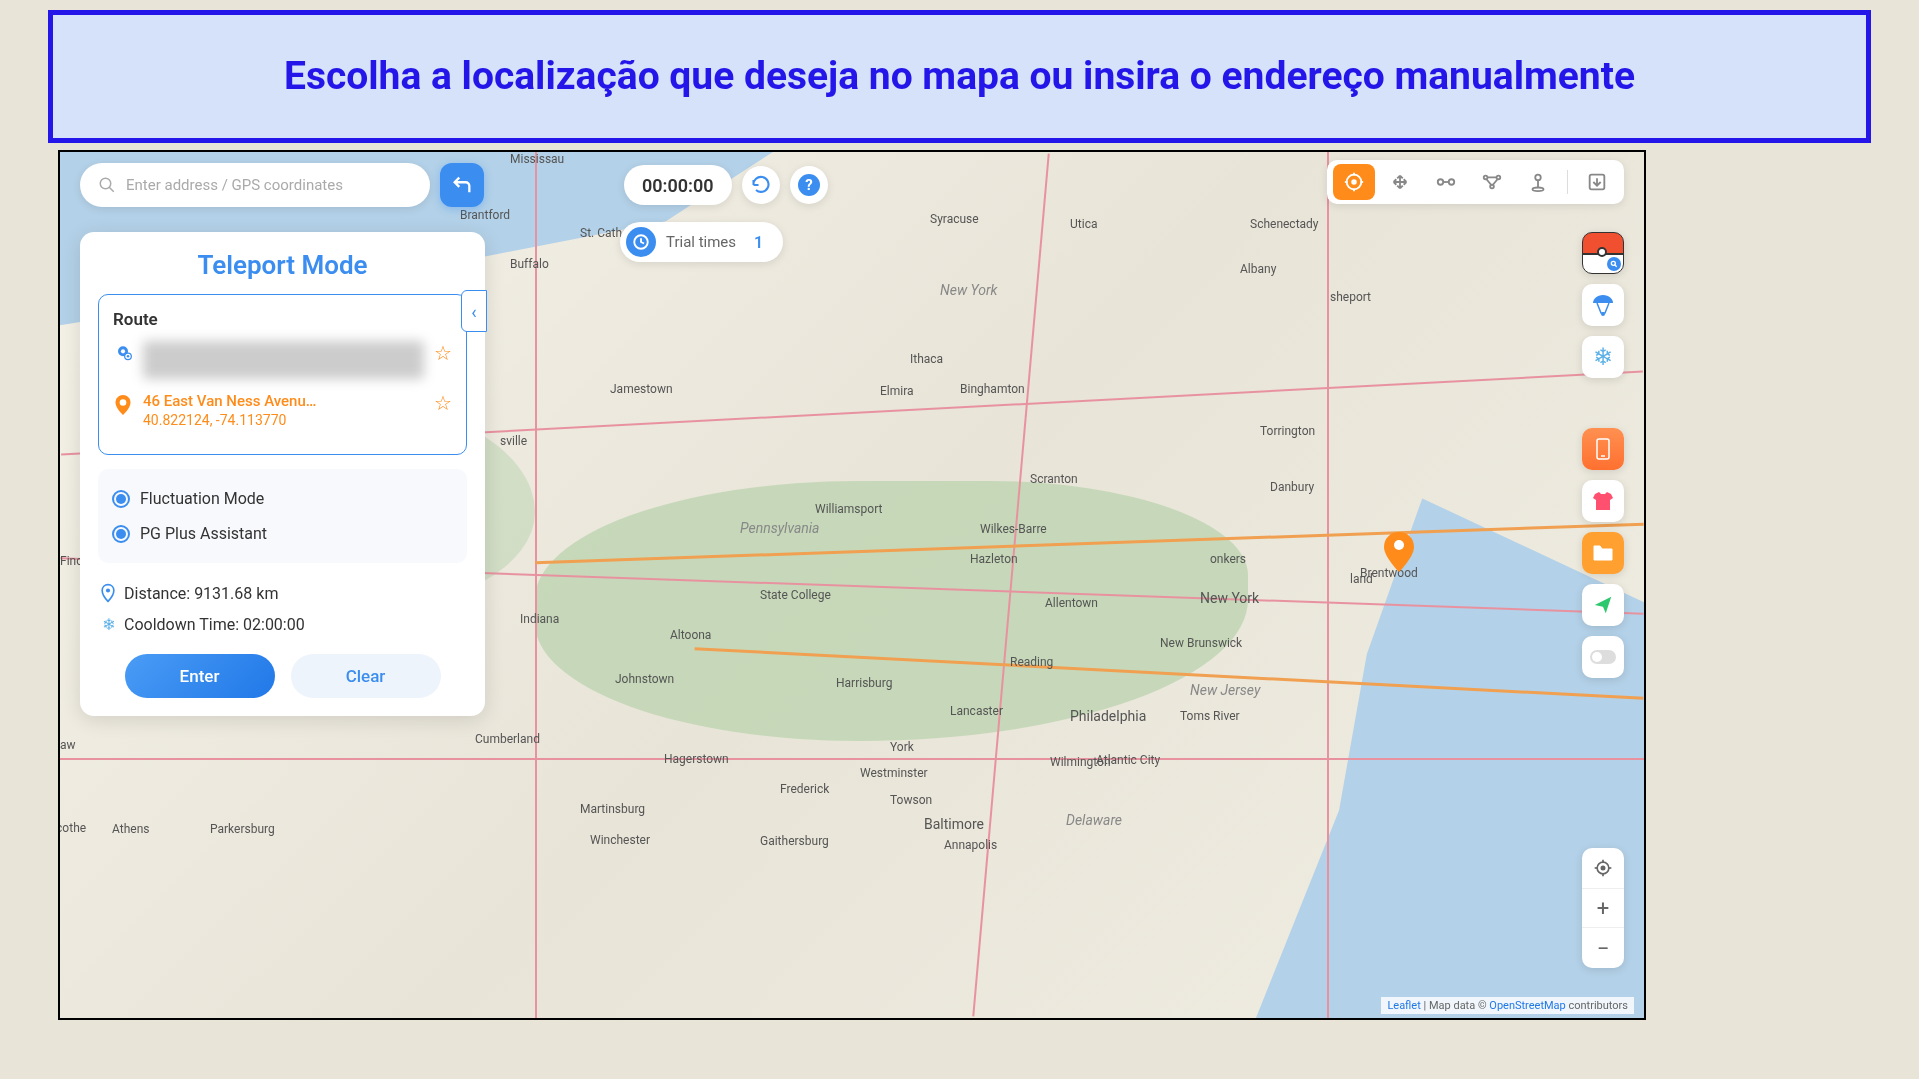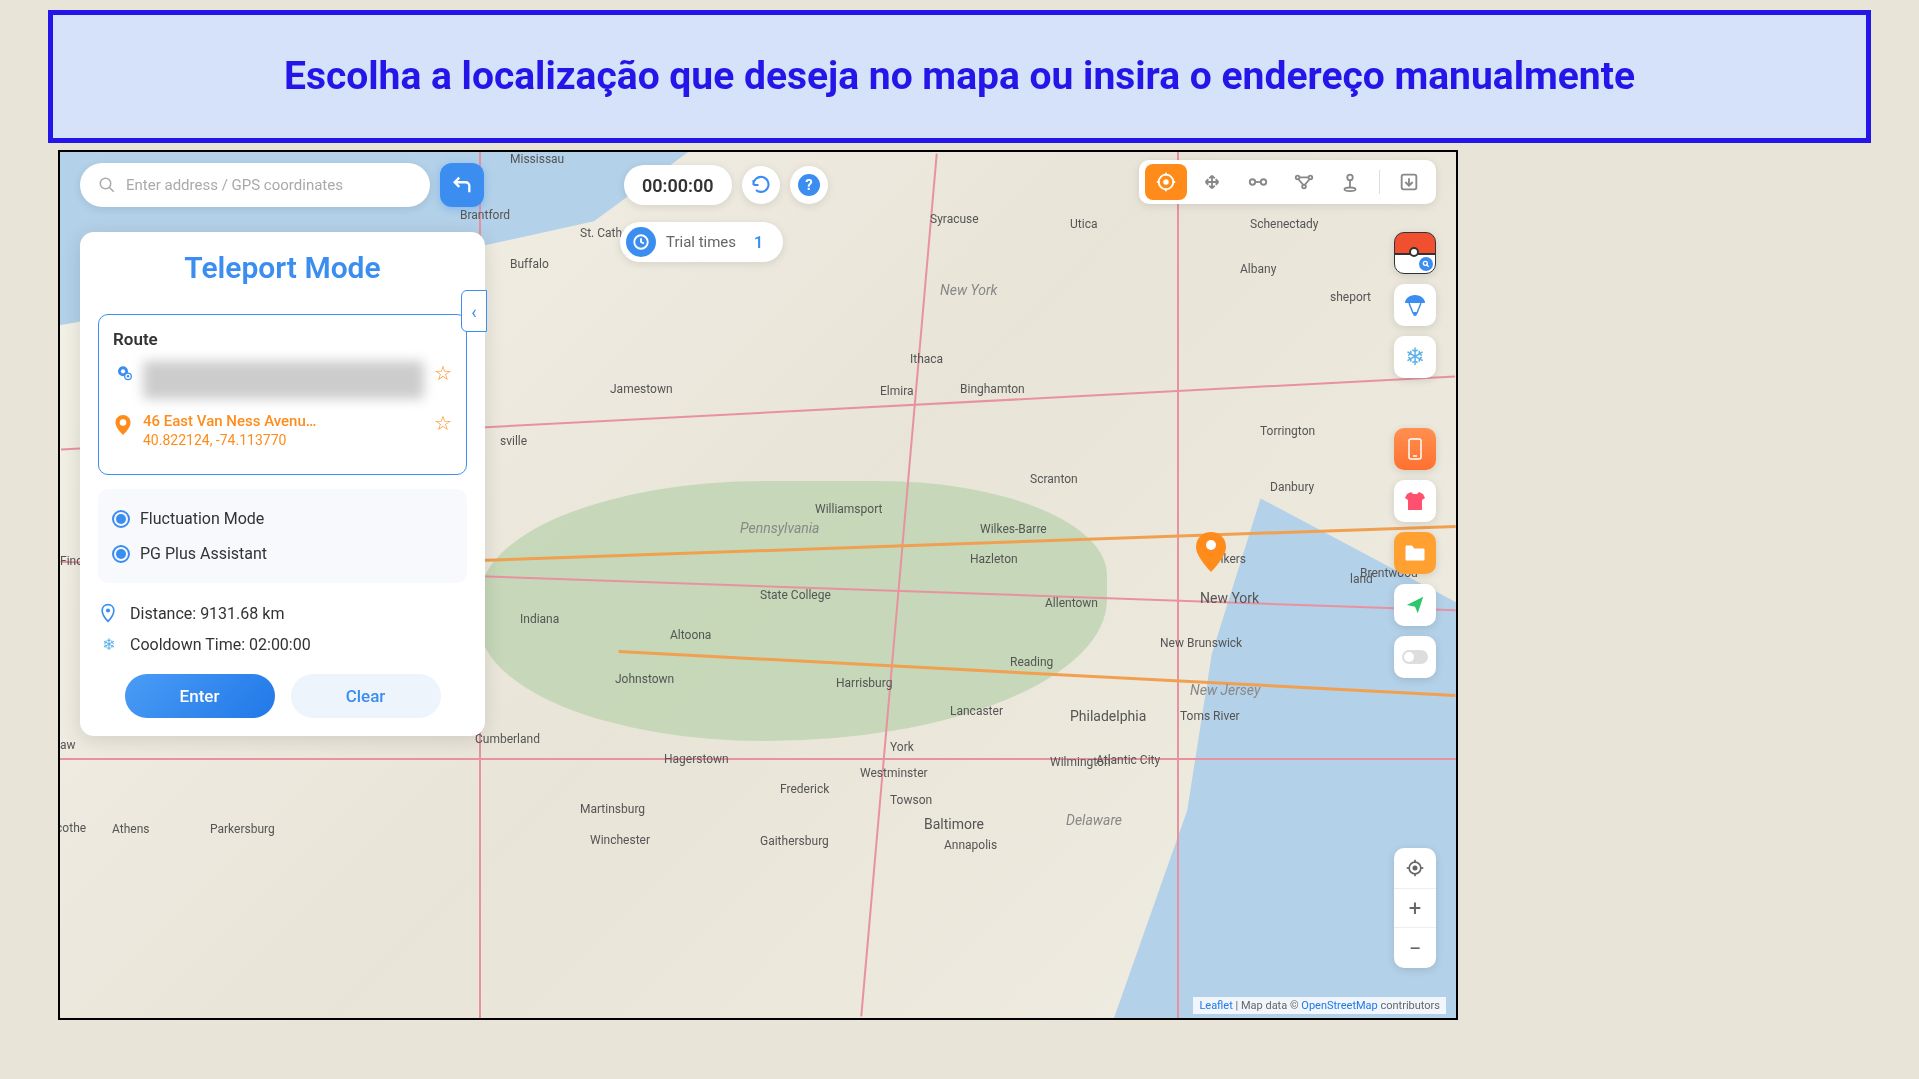--- a/index.html
+++ b/index.html
@@ -1,21 +1,21 @@
 <!DOCTYPE html>
 <html><head>
 <meta charset="utf-8">
 <style>
 * { box-sizing: border-box; margin: 0; padding: 0; font-family: -apple-system, BlinkMacSystemFont, "Segoe UI", Roboto, sans-serif; }
 body { width: 1919px; height: 1079px; overflow: hidden; background: #e8e4d8; position: relative; }
 
 .banner { position: absolute; top: 10px; left: 48px; right: 48px; height: 133px; background: #d6e2fa; border: 5px solid #2416e9; display: flex; align-items: center; justify-content: center; z-index: 100; padding: 0 30px; }
 .banner-text { color: #2416e9; font-size: 39px; font-weight: 700; text-align: center; line-height: 1.3; }
 
-.app-frame { position: absolute; top: 150px; left: 58px; width: 1400px; height: 870px; background: #fff; border: 2px solid #000; overflow: hidden; }
+.app-frame { position: absolute; top: 150px; left: 58px; width: 1588px; height: 870px; background: #fff; border: 2px solid #000; overflow: hidden; }
 
 .map-bg { position: absolute; inset: 0; background: linear-gradient(135deg, #f5f2e8 0%, #e8e4d8 50%, #f0ede2 100%); }
 .water-top { position: absolute; top: 0; left: 0; width: 45%; height: 20%; background: #b3d1e8; clip-path: polygon(0 0, 100% 0, 85% 40%, 60% 60%, 30% 80%, 0 100%); }
 .water-right { position: absolute; bottom: 0; right: 0; width: 35%; height: 60%; background: #b3d1e8; clip-path: polygon(60% 0, 100% 20%, 100% 100%, 30% 100%, 45% 60%, 50% 30%); }
 .green1 { position: absolute; top: 38%; left: 30%; width: 45%; height: 30%; background: #bdd4b0; border-radius: 50% 40% 60% 50%; opacity: 0.8; }
 .green2 { position: absolute; top: 28%; left: 5%; width: 25%; height: 25%; background: #c8d8bc; border-radius: 40% 60% 50% 40%; opacity: 0.7; }
 
 .road { position: absolute; background: #e892a0; height: 2px; }
 .road.r1 { top: 30%; left: 0; width: 100%; transform: rotate(-3deg); }
 .road.r2 { top: 50%; left: 0; width: 100%; transform: rotate(2deg); }
@@ -45,21 +45,21 @@
 .mode-btn { width: 42px; height: 36px; display: flex; align-items: center; justify-content: center; border-radius: 8px; cursor: pointer; color: #888; }
 .mode-btn.active { background: #ff8c1a; color: #fff; }
 .mode-sep { width: 1px; height: 24px; background: #ddd; margin: 0 4px; }
 
 .trial-badge { position: absolute; top: 70px; left: 560px; background: #fff; border-radius: 22px; height: 40px; padding: 0 20px 0 6px; display: flex; align-items: center; gap: 10px; box-shadow: 0 2px 8px rgba(0,0,0,0.1); z-index: 40; }
 .trial-icon { width: 30px; height: 30px; background: #3b8ef0; border-radius: 50%; display: flex; align-items: center; justify-content: center; color: #fff; }
 .trial-label { font-size: 15px; color: #666; }
 .trial-count { font-size: 16px; color: #3b8ef0; font-weight: 600; margin-left: 8px; }
 
 .panel { position: absolute; top: 80px; left: 20px; width: 405px; background: #fff; border-radius: 14px; box-shadow: 0 4px 20px rgba(0,0,0,0.12); padding: 18px; z-index: 60; }
-.panel-title { color: #3b8ef0; font-size: 30px; font-weight: 600; text-align: center; margin-bottom: 29px; }
+.panel-title { color: #3b8ef0; font-size: 26px; font-weight: 600; text-align: center; margin-bottom: 14px; }
 .collapse-btn { position: absolute; top: 58px; right: -2px; width: 26px; height: 42px; background: #fff; border: 1px solid #3b8ef0; border-radius: 6px 0 0 6px; display: flex; align-items: center; justify-content: center; color: #3b8ef0; cursor: pointer; font-size: 18px; }
 
 .route-box { border: 1.5px solid #3b8ef0; border-radius: 10px; padding: 14px; margin-bottom: 14px; }
 .route-title { font-size: 17px; font-weight: 600; color: #333; margin-bottom: 12px; }
 .route-item { display: flex; align-items: flex-start; gap: 10px; margin-bottom: 12px; }
 .route-pin { flex-shrink: 0; margin-top: 2px; }
 .route-text { flex: 1; }
 .route-addr { font-size: 15px; line-height: 1.4; }
 .blurred { filter: blur(6px); background: #ccc; height: 38px; border-radius: 4px; }
 .route-addr.orange { color: #ff8c1a; font-weight: 500; }
@@ -67,21 +67,21 @@
 .route-coords.orange { color: #ff8c1a; }
 .star-btn { color: #ff8c1a; font-size: 20px; cursor: pointer; }
 
 .options-box { background: #f7f9fc; border-radius: 10px; padding: 14px; margin-bottom: 14px; }
 .radio-row { display: flex; align-items: center; gap: 10px; padding: 6px 0; cursor: pointer; }
 .radio-row:first-child { margin-bottom: 4px; }
 .radio-outer { width: 18px; height: 18px; border: 2px solid #3b8ef0; border-radius: 50%; display: flex; align-items: center; justify-content: center; }
 .radio-inner { width: 10px; height: 10px; background: #3b8ef0; border-radius: 50%; }
 .radio-label { font-size: 16px; color: #333; }
 
-.info-row { display: flex; align-items: center; gap: 10px; padding: 6px 0; }
+.info-row { display: flex; align-items: center; gap: 4px; padding: 6px 0; }
 .info-icon { width: 22px; text-align: center; }
 .info-text { font-size: 16px; color: #333; }
 
 .btn-row { display: flex; gap: 16px; margin-top: 14px; justify-content: center; }
 .btn { width: 150px; height: 44px; border-radius: 22px; display: flex; align-items: center; justify-content: center; font-size: 17px; font-weight: 500; cursor: pointer; }
 .btn-primary { background: linear-gradient(135deg, #4a9cf5, #2178e8); color: #fff; }
 .btn-secondary { background: #eef4fc; color: #3b8ef0; }
 
 .side-tools { position: absolute; right: 20px; top: 80px; display: flex; flex-direction: column; gap: 10px; z-index: 50; }
 .side-tool { width: 42px; height: 42px; background: #fff; border-radius: 10px; display: flex; align-items: center; justify-content: center; box-shadow: 0 2px 8px rgba(0,0,0,0.12); cursor: pointer; font-size: 20px; }

